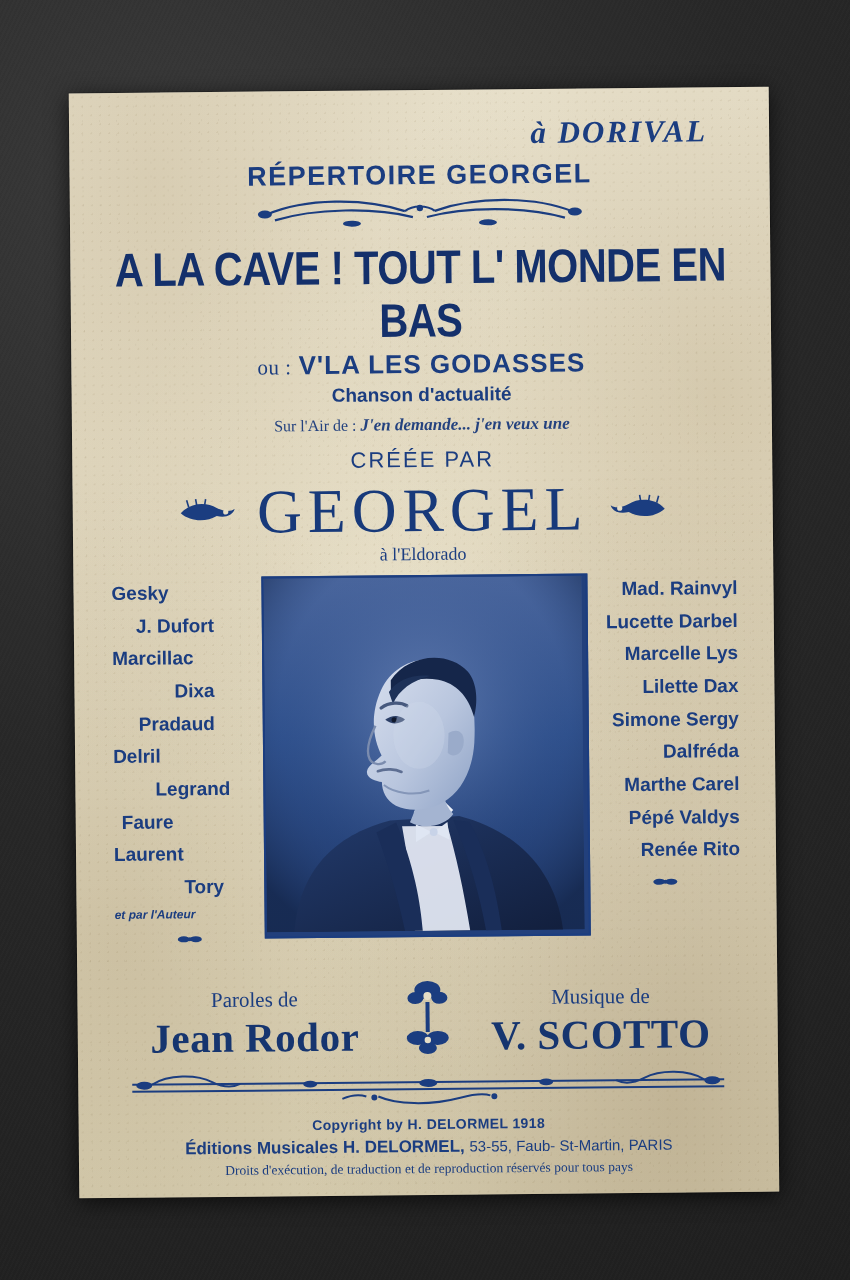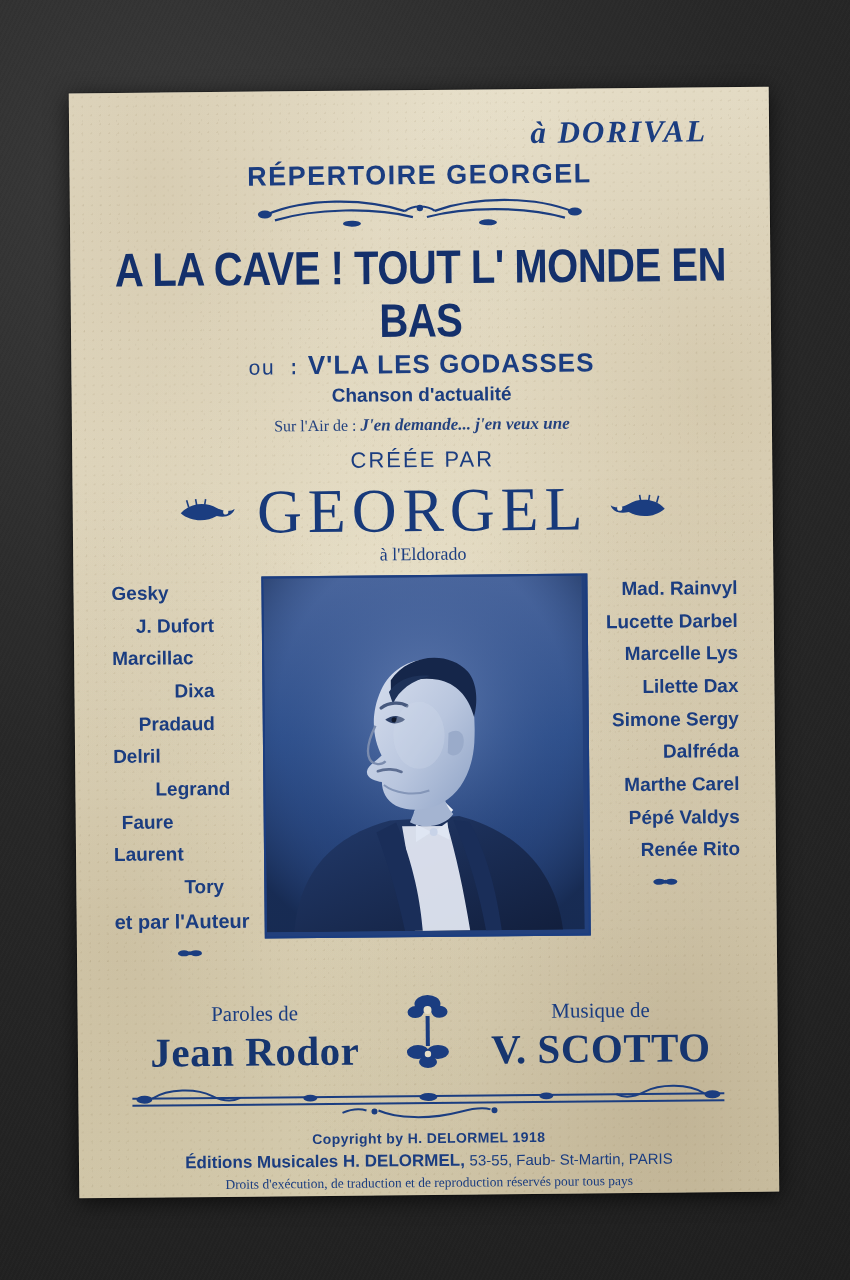--- a/index.html
+++ b/index.html
@@ -115,21 +115,21 @@
   }
   .title-sub {
     text-align: center;
     font-family: "Liberation Sans", sans-serif;
     font-size: 24px;
     margin-top: 18px;
     letter-spacing: 0.5px;
     color: #1b3d80;
   }
   .title-sub .ou {
-    font-family: Liberation Mono, monospace;
+    font-family: Liberation Serif, serif;
     font-size: 21px;
   }
   .title-sub .godasses {
     font-weight: bold;
     font-size: 26px;
     letter-spacing: 1px;
   }
   .chanson {
     text-align: center;
     font-family: "Liberation Sans", sans-serif;
@@ -200,22 +200,23 @@
   .cast-col.right { text-align: right; padding-right: 2px; }
   .cast-col .nm { display: block; white-space: nowrap; }
   .cast-col.left .nm:nth-child(2) { padding-left: 24px; }
   .cast-col.left .nm:nth-child(4) { padding-left: 62px; }
   .cast-col.left .nm:nth-child(5) { padding-left: 26px; }
   .cast-col.left .nm:nth-child(7) { padding-left: 42px; }
   .cast-col.left .nm:nth-child(8) { padding-left: 8px; }
   .cast-col.left .nm:nth-child(10) { padding-left: 70px; }
   .cast-col .auteur {
     display: block;
-    font-size: 20px;
+    font-size: 12px;
     padding-left: 0;
+    font-style: italic;
   }
   .cast-dot { text-align: center; font-size: 15px; margin-top: 4px; }
 
   .portrait {
     width: 322px;
     height: 358px;
     border: 2px solid #1b3d80;
     position: relative;
     overflow: hidden;
     background: #22407c;

